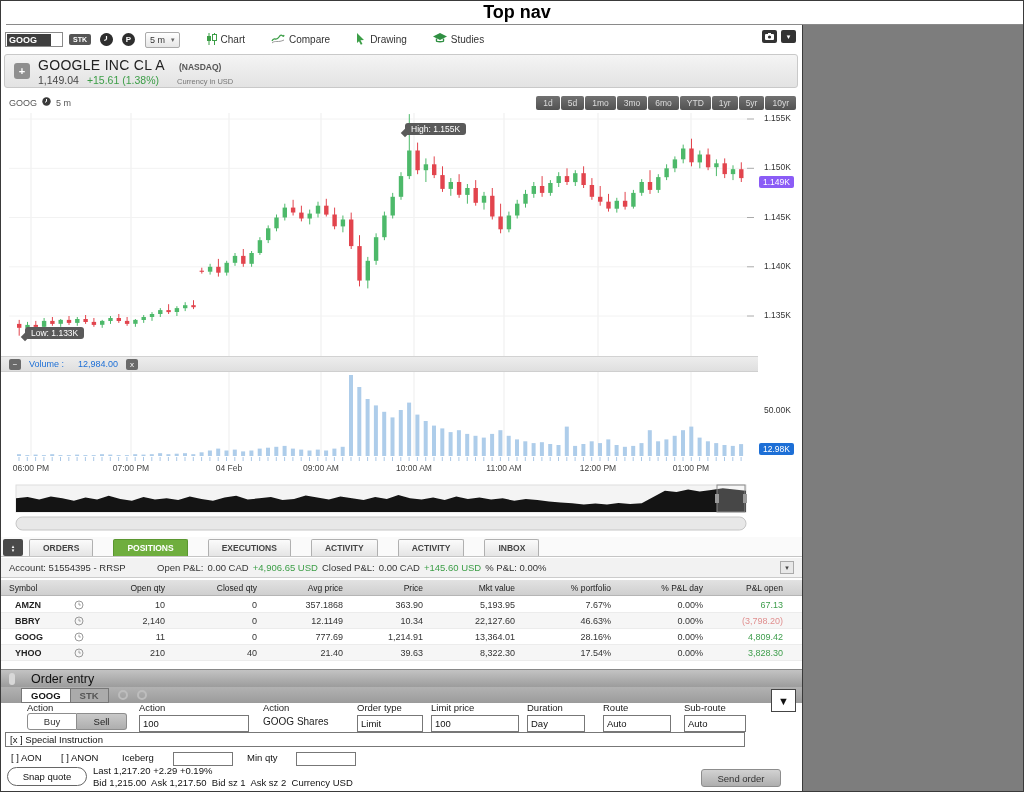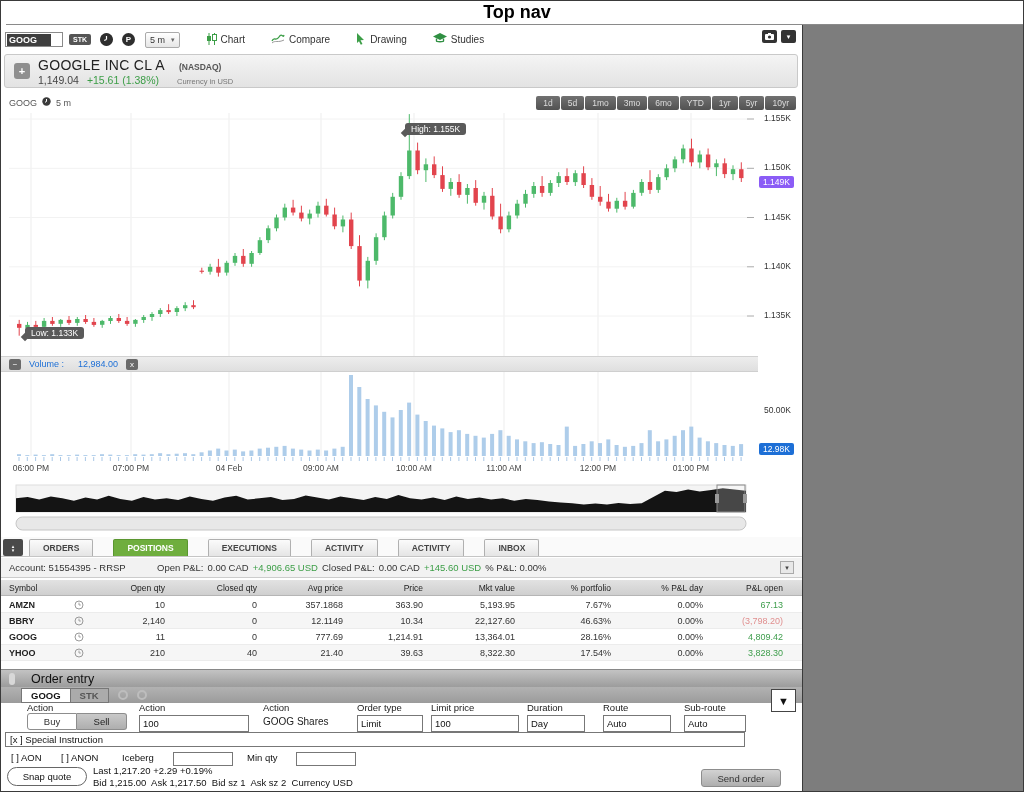--- a/index.html
+++ b/index.html
@@ -68,21 +68,21 @@
   .plz { margin-right:4px; }
   .green { color:#3c9e47; }
   .accdrop { position:absolute; right:8px; top:3px; width:14px; height:13px; border:1px solid #aaa; background:#e8e8e8; font-size:7px; color:#444; display:flex; align-items:center; justify-content:center; }
   .prow { display:grid; grid-template-columns:58px 40px 70px 92px 86px 80px 92px 96px 92px 80px; align-items:center; }
   .phead { position:absolute; left:0; top:555px; width:801px; height:16px; background:linear-gradient(#e2e2e2,#cfcfcf); border-bottom:1px solid #b5b5b5; font-size:8.5px; color:#222; }
   .phead .hcell { text-align:right; padding-right:4px; }
   .phead .hcell.first { grid-column:1 / span 2; text-align:left; padding-left:8px; }
   .pbody { position:absolute; left:0; top:572px; width:801px; }
   .pbody .prow { height:16px; border-bottom:1px solid #ececec; font-size:9px; color:#333; }
   .pbody .prow:nth-child(even) { background:#f6f6f6; }
-  .cell-sym { padding-left:8px; font-weight:bold; color:#222; }
+  .cell-sym { padding-left:14px; font-weight:bold; color:#222; }
   .cell-clk { display:flex; align-items:center; justify-content:center; }
   .cell-num { text-align:right; padding-right:4px; }
   .pos { color:#3f9e4d; }
   .neg { color:#e08f8f; }
 
   
   .oetitle { position:absolute; left:0; top:644px; width:801px; height:18px; background:linear-gradient(#c3c3c3,#9c9c9c); border-top:1px solid #888; display:flex; align-items:center; font-size:12.5px; color:#111; }
   .grip { width:6px; height:12px; background:#d8d8d8; border-radius:3px; margin:0 0 0 8px; }
   .oetitle span { margin-left:16px; }
   .oetabs { position:absolute; left:0; top:662px; width:801px; height:16px; background:linear-gradient(#b2b2b2,#9b9b9b); display:flex; align-items:center; padding-left:20px; }

